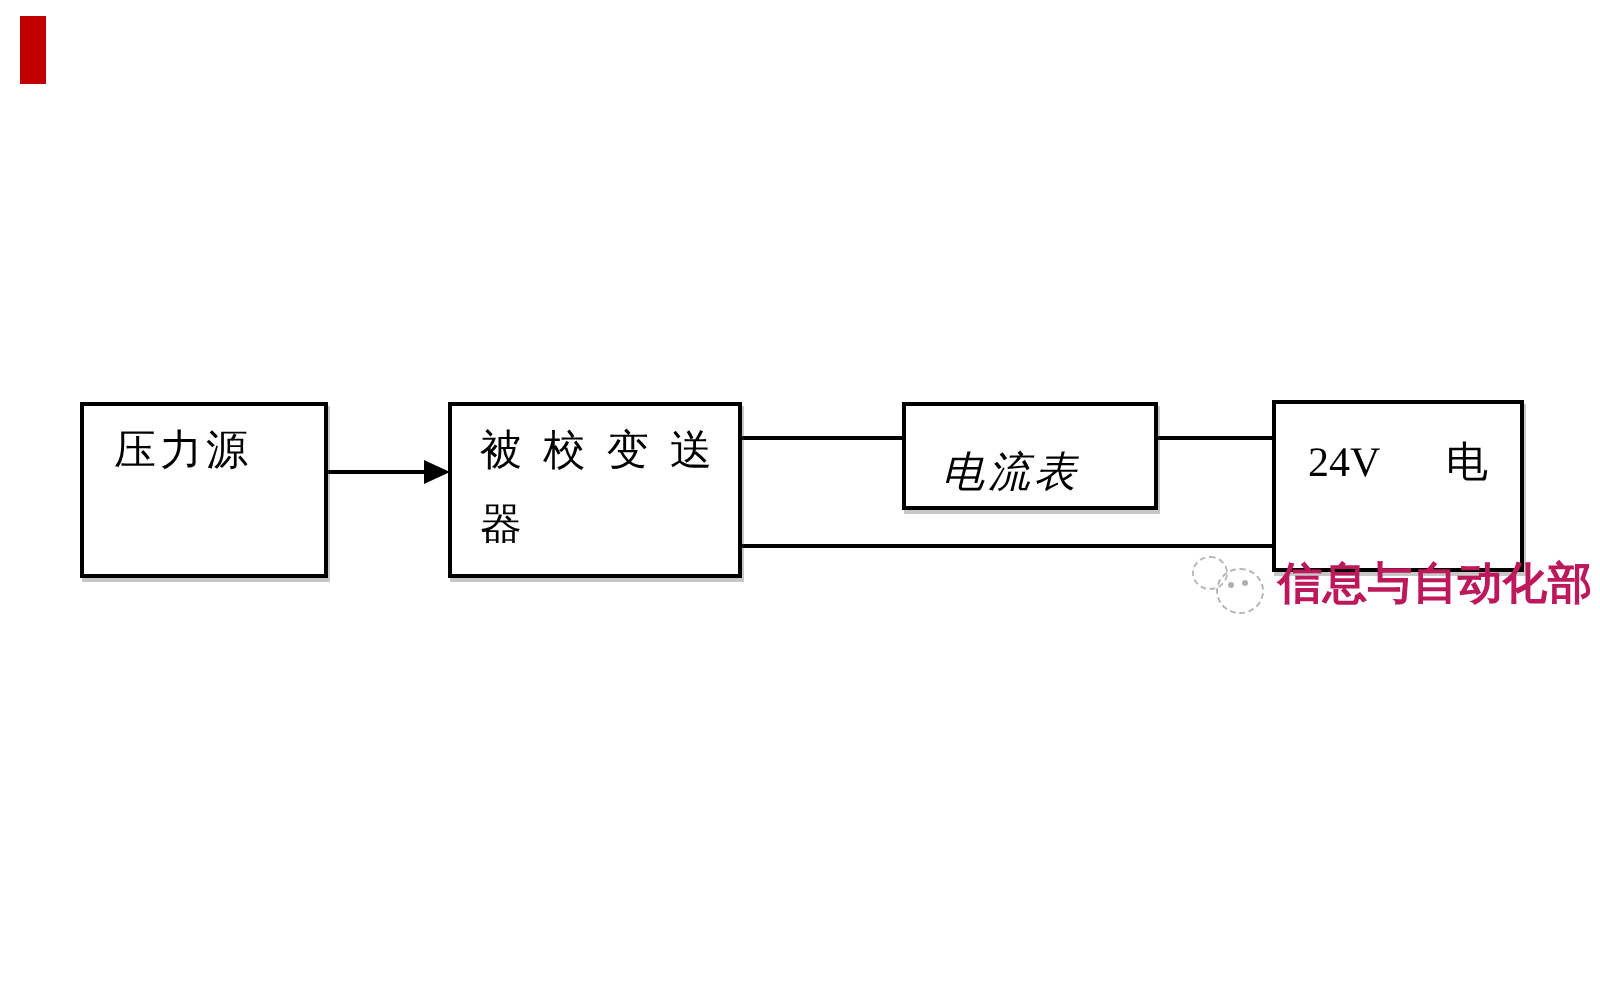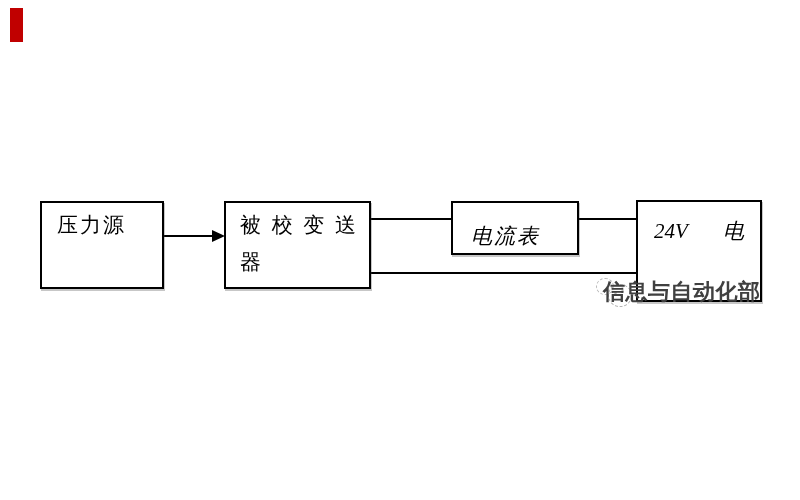--- a/index.html
+++ b/index.html
@@ -28,21 +28,21 @@
     background: #ffffff;
     box-shadow: 1px 2px 0 rgba(70,70,70,0.30);
     color: #000;
     font-size: 21px;
     z-index: 2;
   }
   .dbox .line { line-height: 37px; letter-spacing: 2px; white-space: nowrap; }
   .box-pressure    { left: 40px;  top: 201px; width: 124px; height: 88px; padding: 4px 0 0 15px; }
   .box-transmitter { left: 224px; top: 201px; width: 147px; height: 88px; padding: 4px 13px 0 14px; }
   .box-ammeter     { left: 451px; top: 201px; width: 128px; height: 54px; padding: 15px 0 0 18px; font-style: italic; }
-  .box-power       { left: 636px; top: 200px; width: 126px; height: 102px; padding: 14px 16px 0 16px; font-style: italic; }
+  .box-power       { left: 636px; top: 200px; width: 126px; height: 86px; padding: 14px 16px 0 16px; }
   .box-transmitter .line-0 { display: flex; justify-content: space-between; letter-spacing: 0; }
   .box-power .line { line-height: 30px; }
   .box-power .line-0 { display: flex; justify-content: space-between; letter-spacing: 0; }
 
   
   .wire { position: absolute; height: 2px; background: #000; z-index: 1; }
   .wire-arrow { left: 164px; top: 235px; width: 50px; }
   .wire-a1    { left: 371px; top: 218px; width: 80px; }
   .wire-a2    { left: 579px; top: 218px; width: 57px; }
   .wire-b     { left: 371px; top: 272px; width: 265px; }
@@ -52,26 +52,26 @@
     width: 0; height: 0;
     border-left: 13px solid #000;
     border-top: 6px solid transparent;
     border-bottom: 6px solid transparent;
     z-index: 1;
   }
 
   
   .wm-text {
     position: absolute;
-    left: 603px; top: 280px;
+    left: 639px; top: 280px;
     font-size: 22px;
     font-weight: bold;
     line-height: 24px;
     letter-spacing: 0.5px;
-    color: #404040;
+    color: #be185d;
     z-index: 3;
     white-space: nowrap;
   }
   .wm-logo { position: absolute; left: 592px; top: 276px; width: 44px; height: 32px; z-index: 3; }
   .wm-c1 {
     position: absolute; left: 4px; top: 2px;
     width: 16px; height: 15px;
     border: 1.5px dashed #b8b8b8; border-radius: 50%;
   }
   .wm-c2 {

